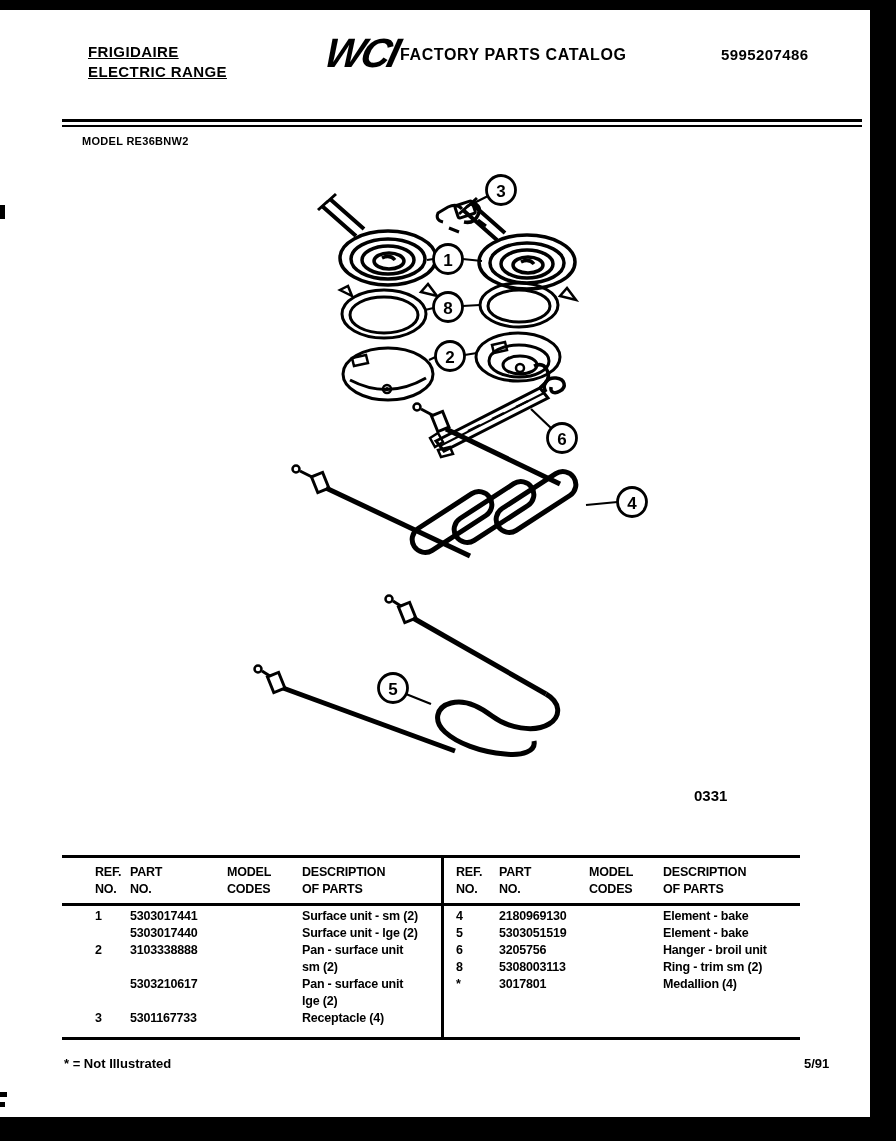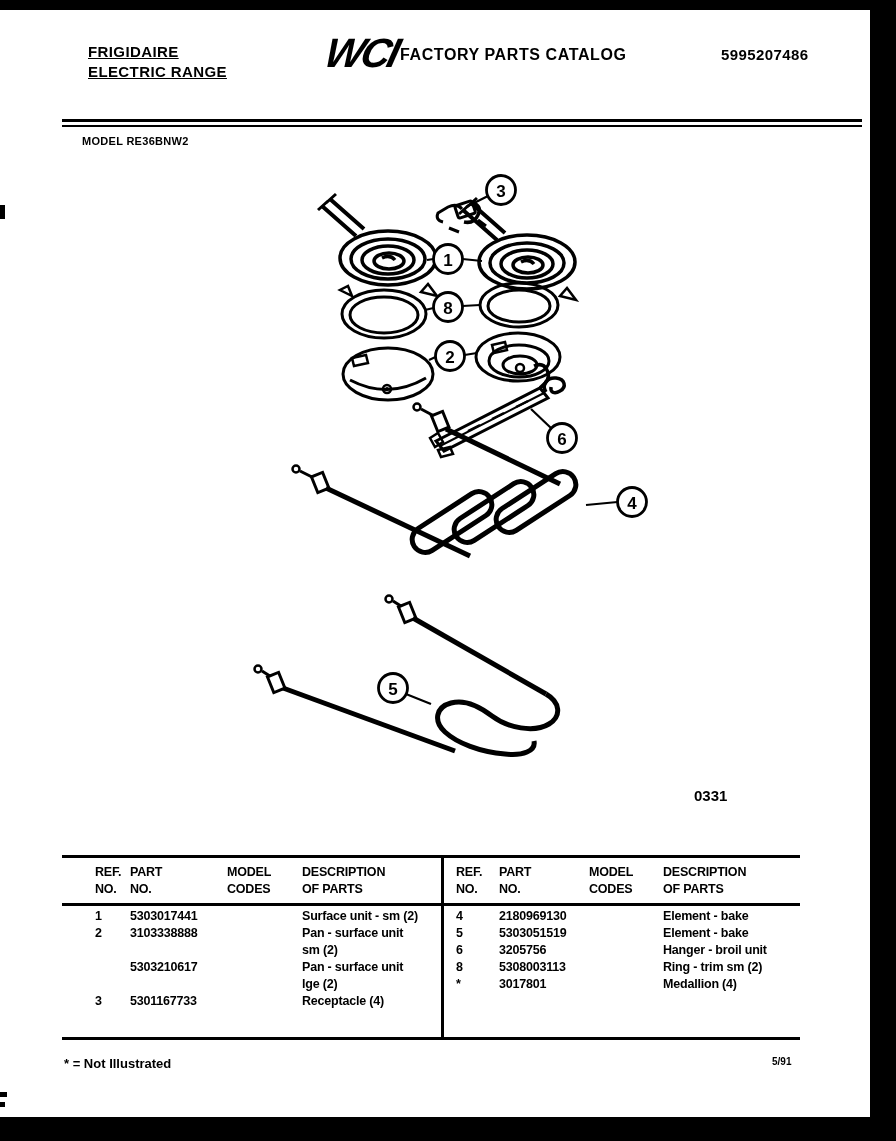--- a/index.html
+++ b/index.html
@@ -33,21 +33,21 @@
   .half-l .c-part{width:97px;}
   .half-l .c-codes{width:75px;}
   .half-l .c-desc{width:140px;}
   .half-r .c-ref{width:43px;}
   .half-r .c-part{width:90px;}
   .half-r .c-codes{width:74px;}
   .half-r .c-desc{width:136px;}
   
   .foot-note{left:64px;top:1056px;font-size:13px;}
   .foot-page{left:0px;top:1064px;width:896px;text-align:center;font-size:15px;}
-  .foot-date{left:772px;top:1056px;font-size:10px;}
+  .foot-date{left:804px;top:1056px;font-size:13px;}
 </style>
 </head>
 <body>
 
 <div class="page">
 
   <div class="bar" style="left:0;top:0;width:896px;height:10px;"></div>
   <div class="bar" style="left:870px;top:0;width:26px;height:1141px;"></div>
   <div class="bar" style="left:0;top:1117px;width:896px;height:24px;"></div>
   <div class="bar" style="left:0;top:205px;width:5px;height:14px;"></div>
@@ -236,20 +236,26 @@
   </div>
 
   <div class="ptable half-l" style="left:95px;top:908px;width:346px;">
     <div class="prow">
       <div class="cell c-ref">1</div>
       <div class="cell c-part">5303017441</div>
       <div class="cell c-codes"></div>
       <div class="cell c-desc">Surface unit - sm (2)</div>
     </div>
     <div class="prow">
+      <div class="cell c-ref"></div>
+      <div class="cell c-part">5303017440</div>
+      <div class="cell c-codes"></div>
+      <div class="cell c-desc">Surface unit - lge (2)</div>
+    </div>
+    <div class="prow">
       <div class="cell c-ref">2</div>
       <div class="cell c-part">3103338888</div>
       <div class="cell c-codes"></div>
       <div class="cell c-desc">Pan - surface unit
 sm (2)</div>
     </div>
     <div class="prow">
       <div class="cell c-ref"></div>
       <div class="cell c-part">5303210617</div>
       <div class="cell c-codes"></div>

